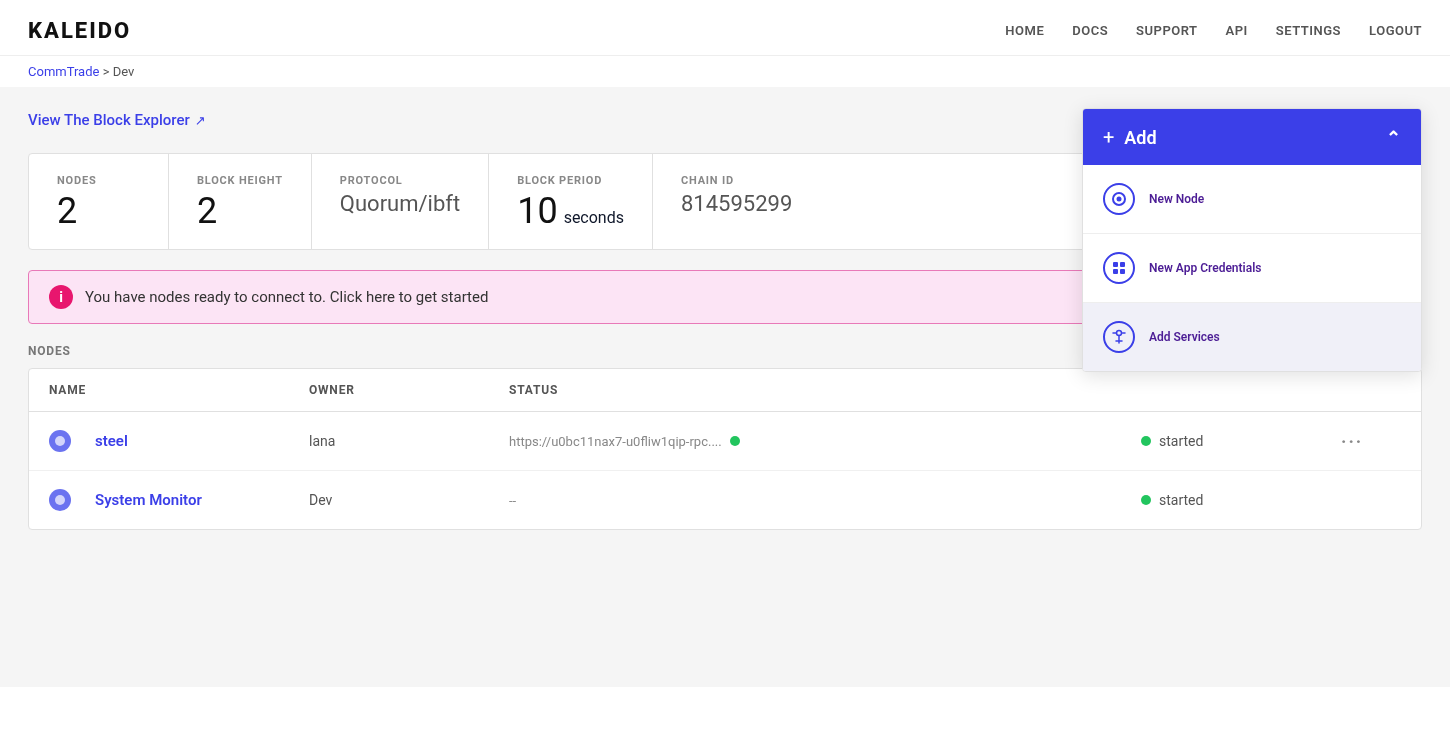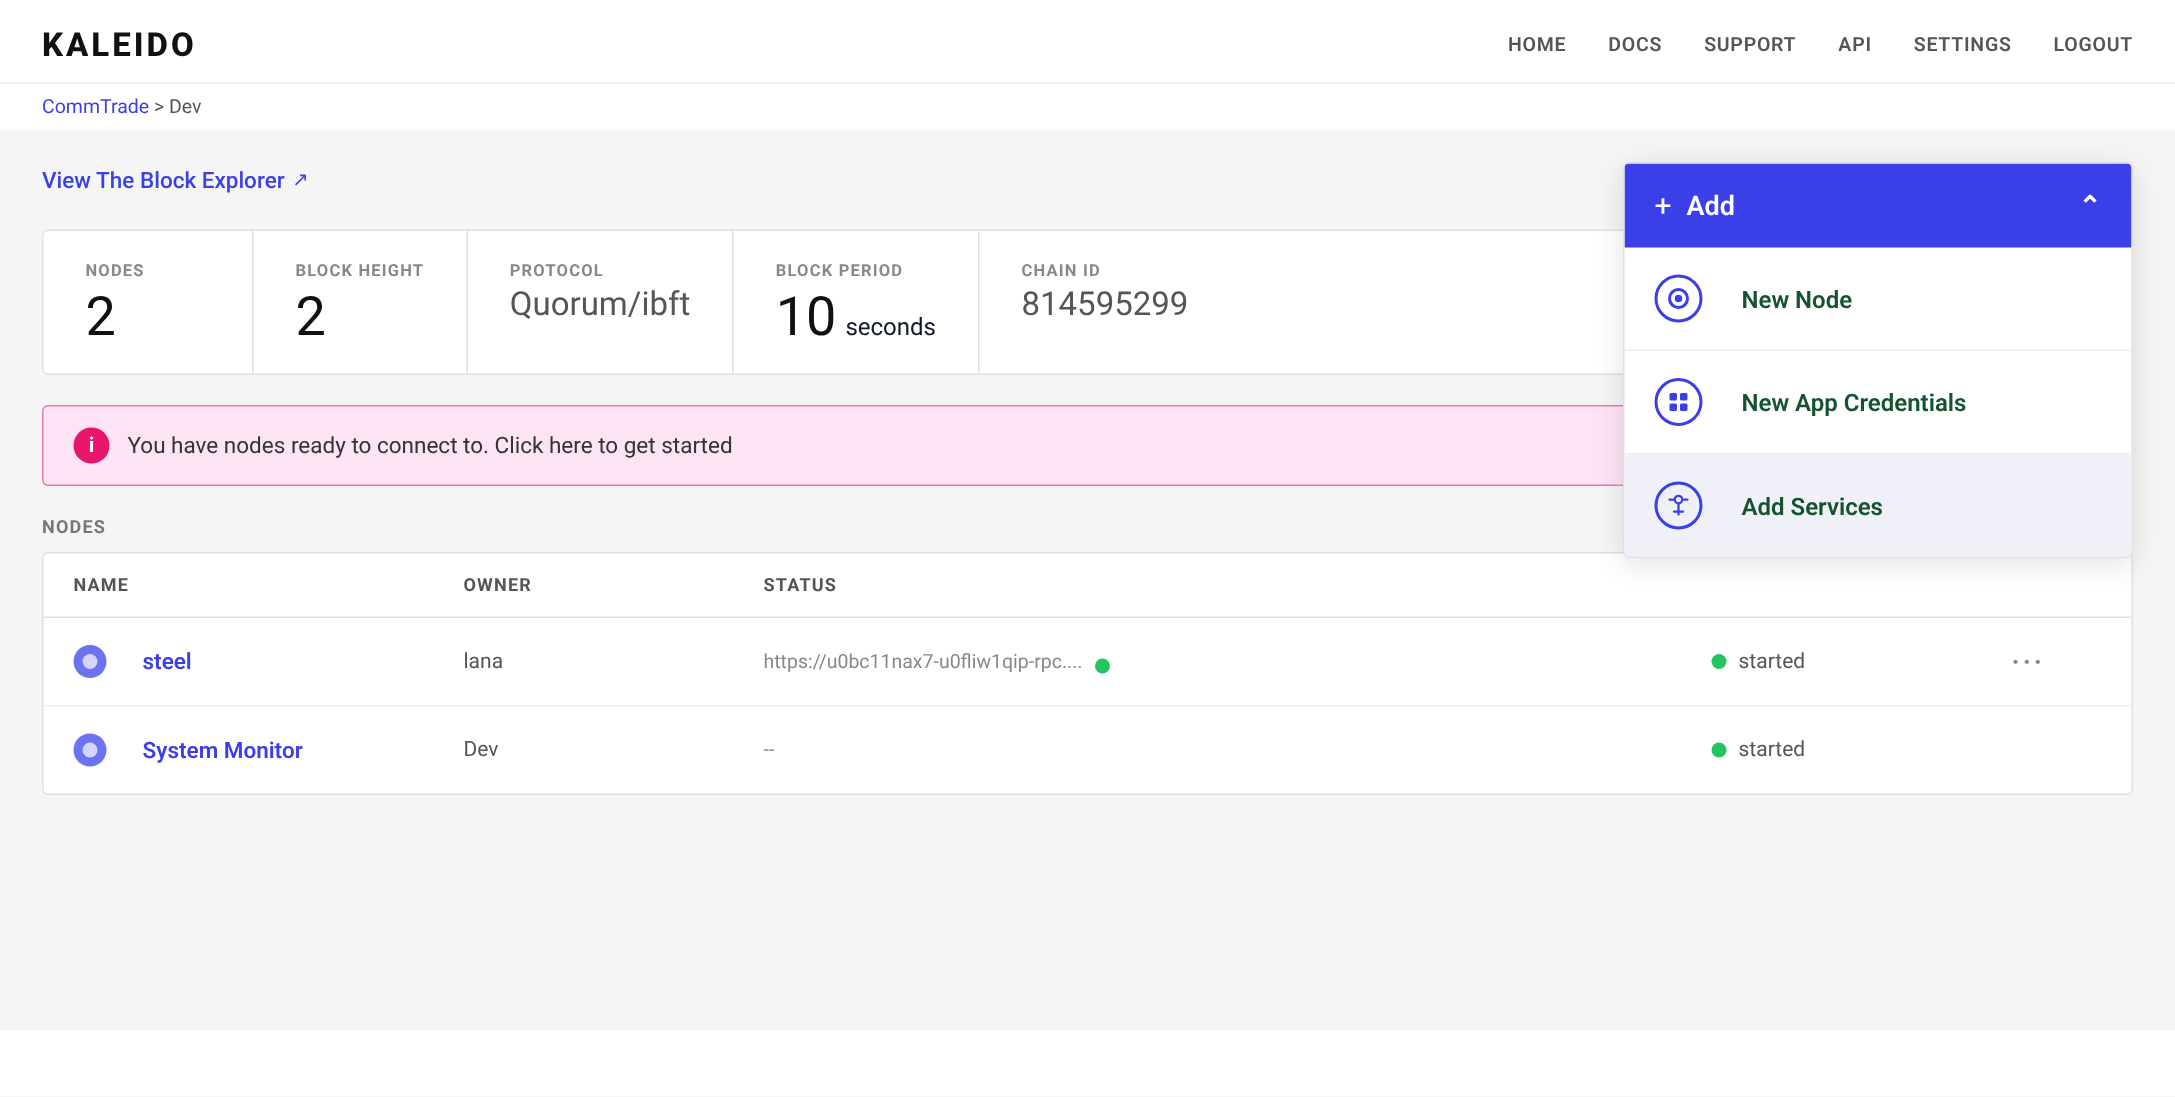--- a/index.html
+++ b/index.html
@@ -223,21 +223,21 @@
       font-weight: 600;
       font-size: 15px;
       text-decoration: none;
     }
     .owner-cell {
       font-size: 14px;
       color: #555;
     }
     .rpc-cell {
       display: flex;
-      align-items: flex-end;
+      align-items: center;
       gap: 8px;
       font-size: 13px;
       color: #888;
     }
     .status-cell {
       display: flex;
       align-items: center;
       gap: 8px;
       font-size: 14px;
       color: #555;
@@ -294,27 +294,27 @@
     .plus-icon {
       font-size: 20px;
       font-weight: 400;
     }
     .chevron-icon {
       font-size: 18px;
     }
     .dropdown-item {
       display: flex;
       align-items: center;
-      gap: 26px;
+      gap: 14px;
       padding: 18px 20px;
       border-bottom: 1px solid #eee;
       cursor: pointer;
-      font-size: 16px;
+      font-size: 12px;
       font-weight: 600;
-      color: #14532d;
+      color: #4c1d95;
     }
     .dropdown-item:last-child { border-bottom: none; }
     .dropdown-item.active { background: #f0f0f8; }
     .dropdown-item-icon {
       width: 32px;
       height: 32px;
       border-radius: 50%;
       border: 2px solid #3b3fe8;
       display: flex;
       align-items: center;

